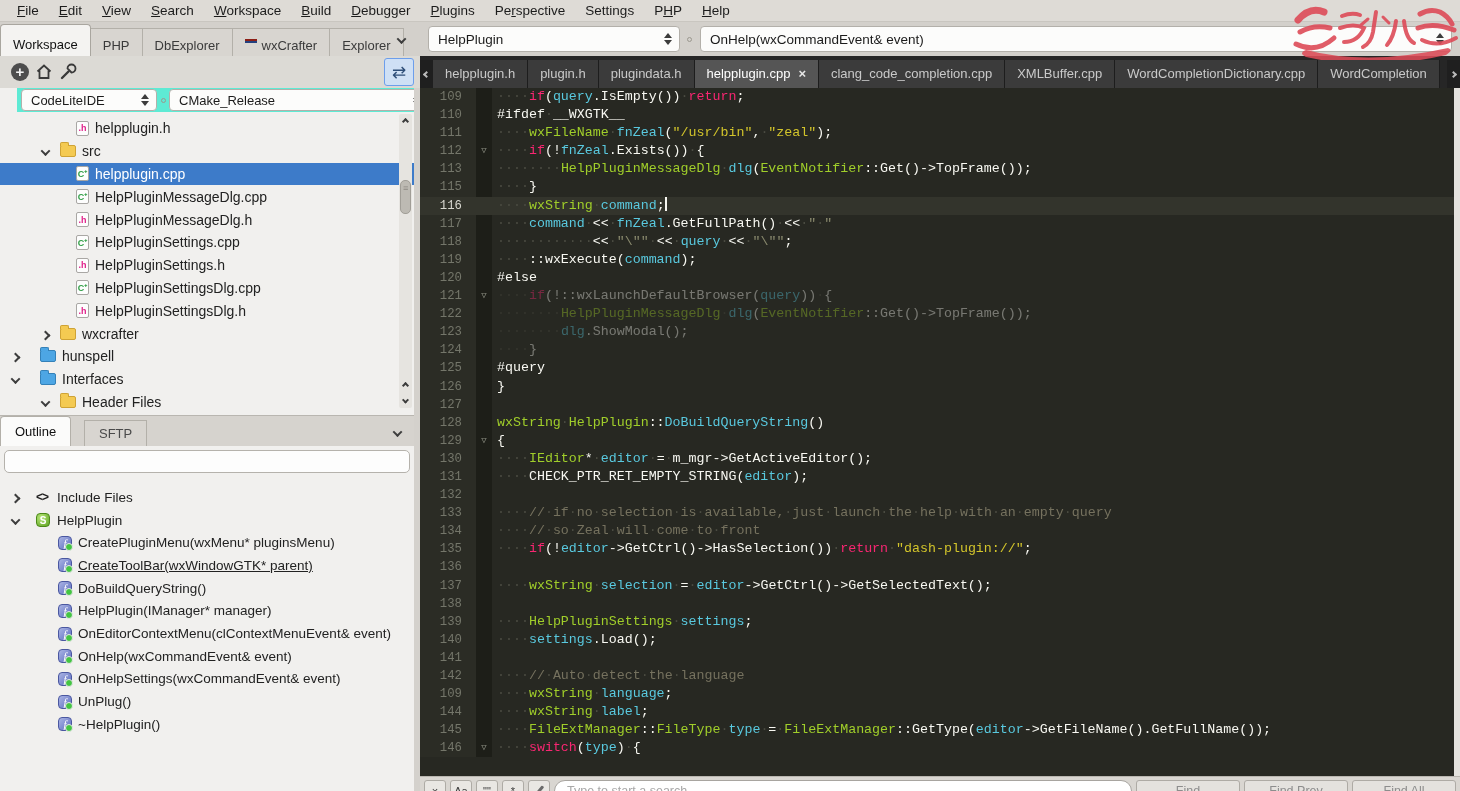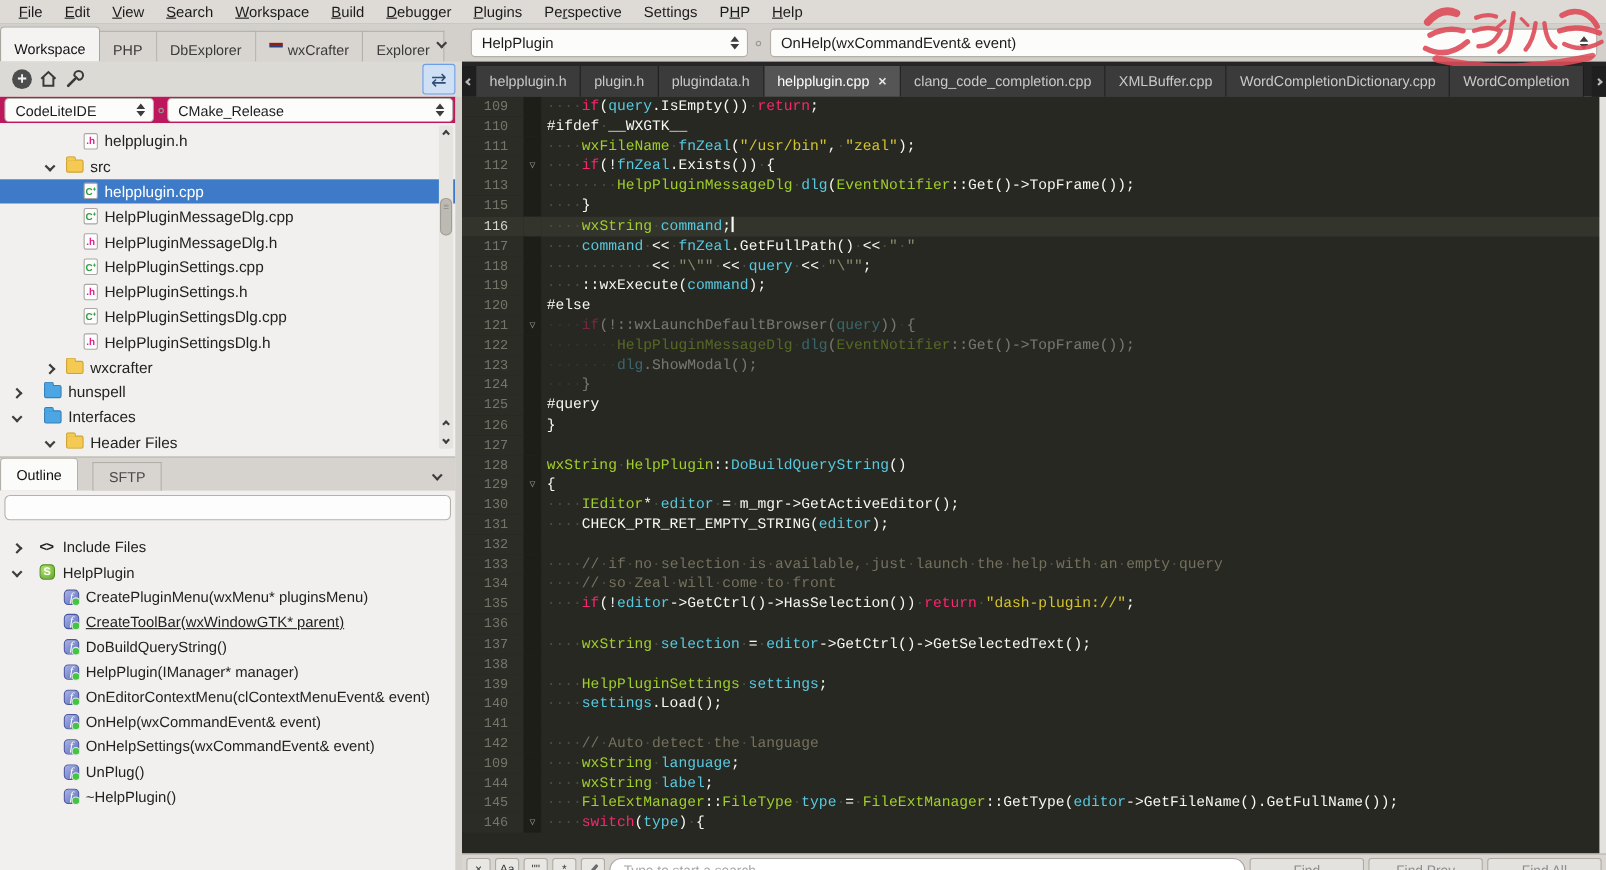--- a/index.html
+++ b/index.html
@@ -46,21 +46,21 @@
   .tbtn { position:absolute; top:3px; width:24px; height:26px; display:flex; align-items:center; justify-content:center; }
   .plus-circle { width:18px; height:18px; border-radius:50%; background:#4d4d4d; color:#f2f2f2;
                  font-size:15px; font-weight:bold; display:flex; align-items:center; justify-content:center; line-height:0; }
   .swapbtn { position:absolute; right:6px; top:2px; width:30px; height:28px; background:#cfe0f5;
              border:1px solid #6d9eeb; border-radius:3px; display:flex; align-items:center; justify-content:center;
              font-size:17px; color:#2e4e78; }
 
   
   .sidebar { position:absolute; left:0; top:88px; width:414px; height:703px; background:#f1f0ee; }
   .sash { position:absolute; left:414px; top:88px; width:6px; height:703px; background:#d4d1cc; }
-  .cfgrow { position:absolute; left:0; top:0; width:414px; height:24px; background:#be185d; }
+  .cfgrow { position:absolute; left:17px; top:0; width:414px; height:24px; background:#5eead4; }
   .cfgrow .combo { height:22px; font-size:13px; }
 
   .ftree { position:absolute; left:0; top:24px; width:414px; height:296px; overflow:hidden; background:#f1f0ee; }
   .trow { position:absolute; left:0; width:414px; height:23px; display:flex; align-items:center; font-size:14px; color:#222; }
   .trow.sel { background:#3d7bc9; color:#fff; }
   .texp { position:absolute; }
   .ticon { position:absolute; }
   .tlabel { position:absolute; white-space:nowrap; }
 
   .folder { width:16px; height:12px; border-radius:2px; position:relative; }

